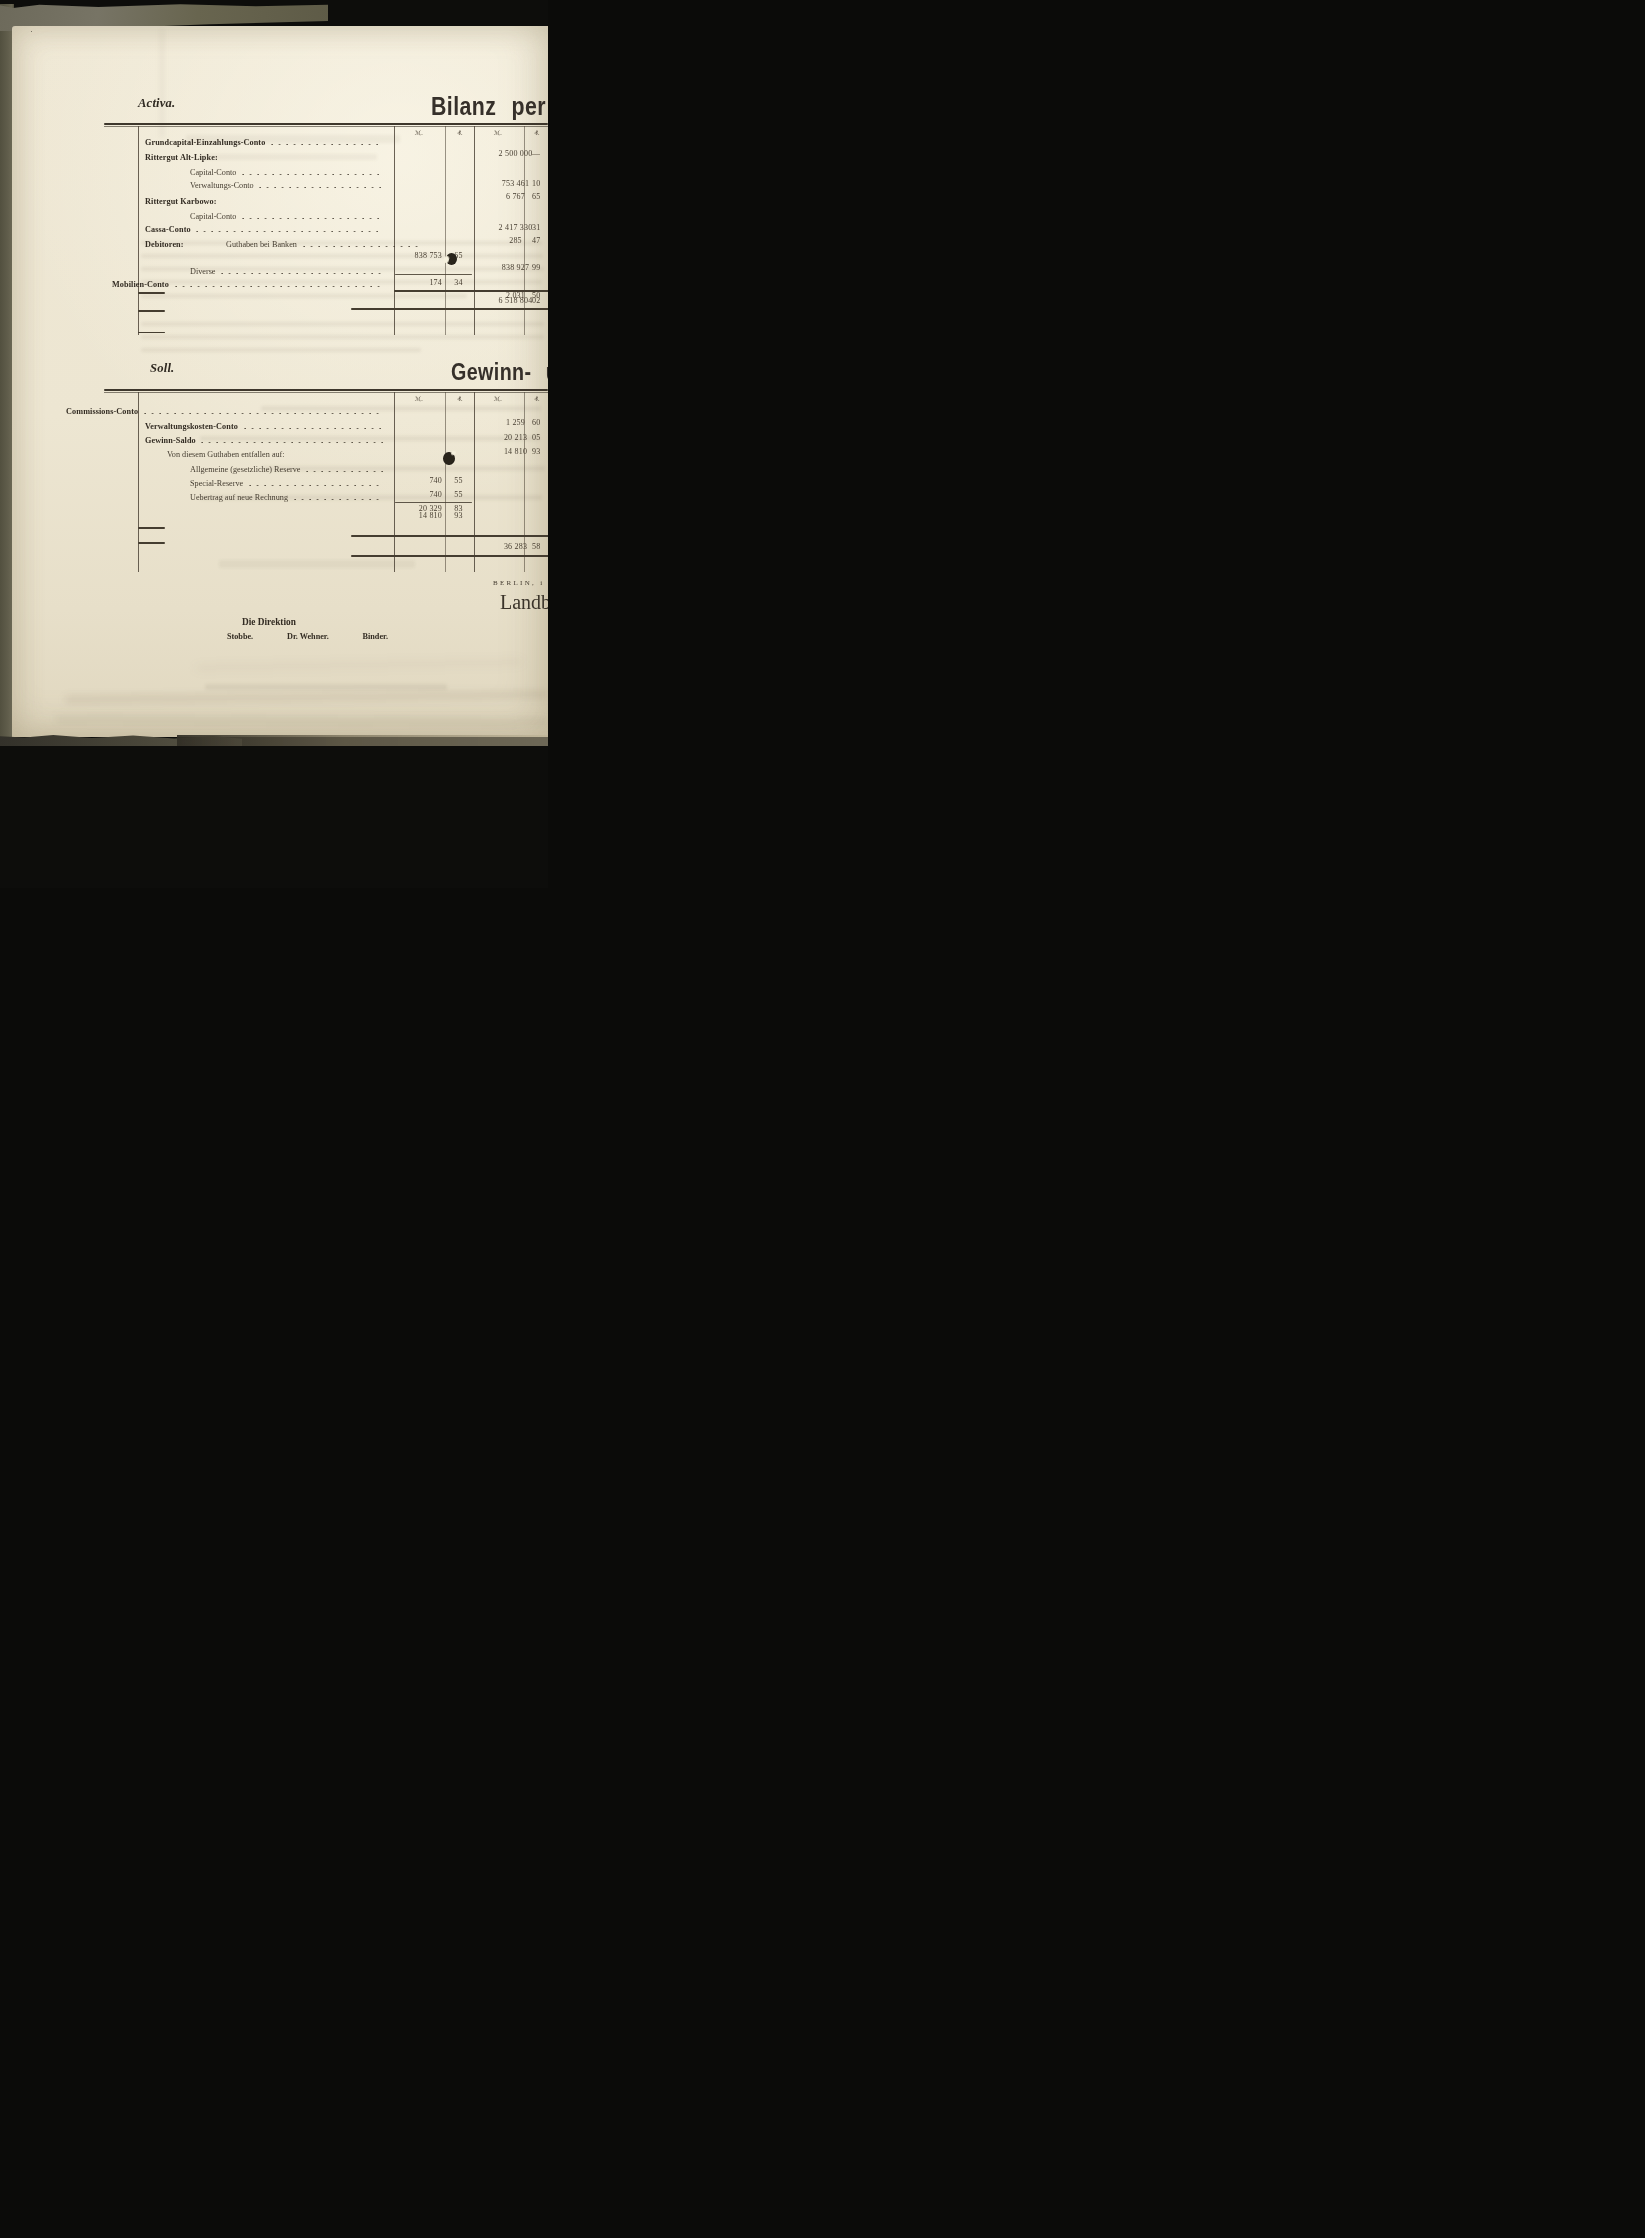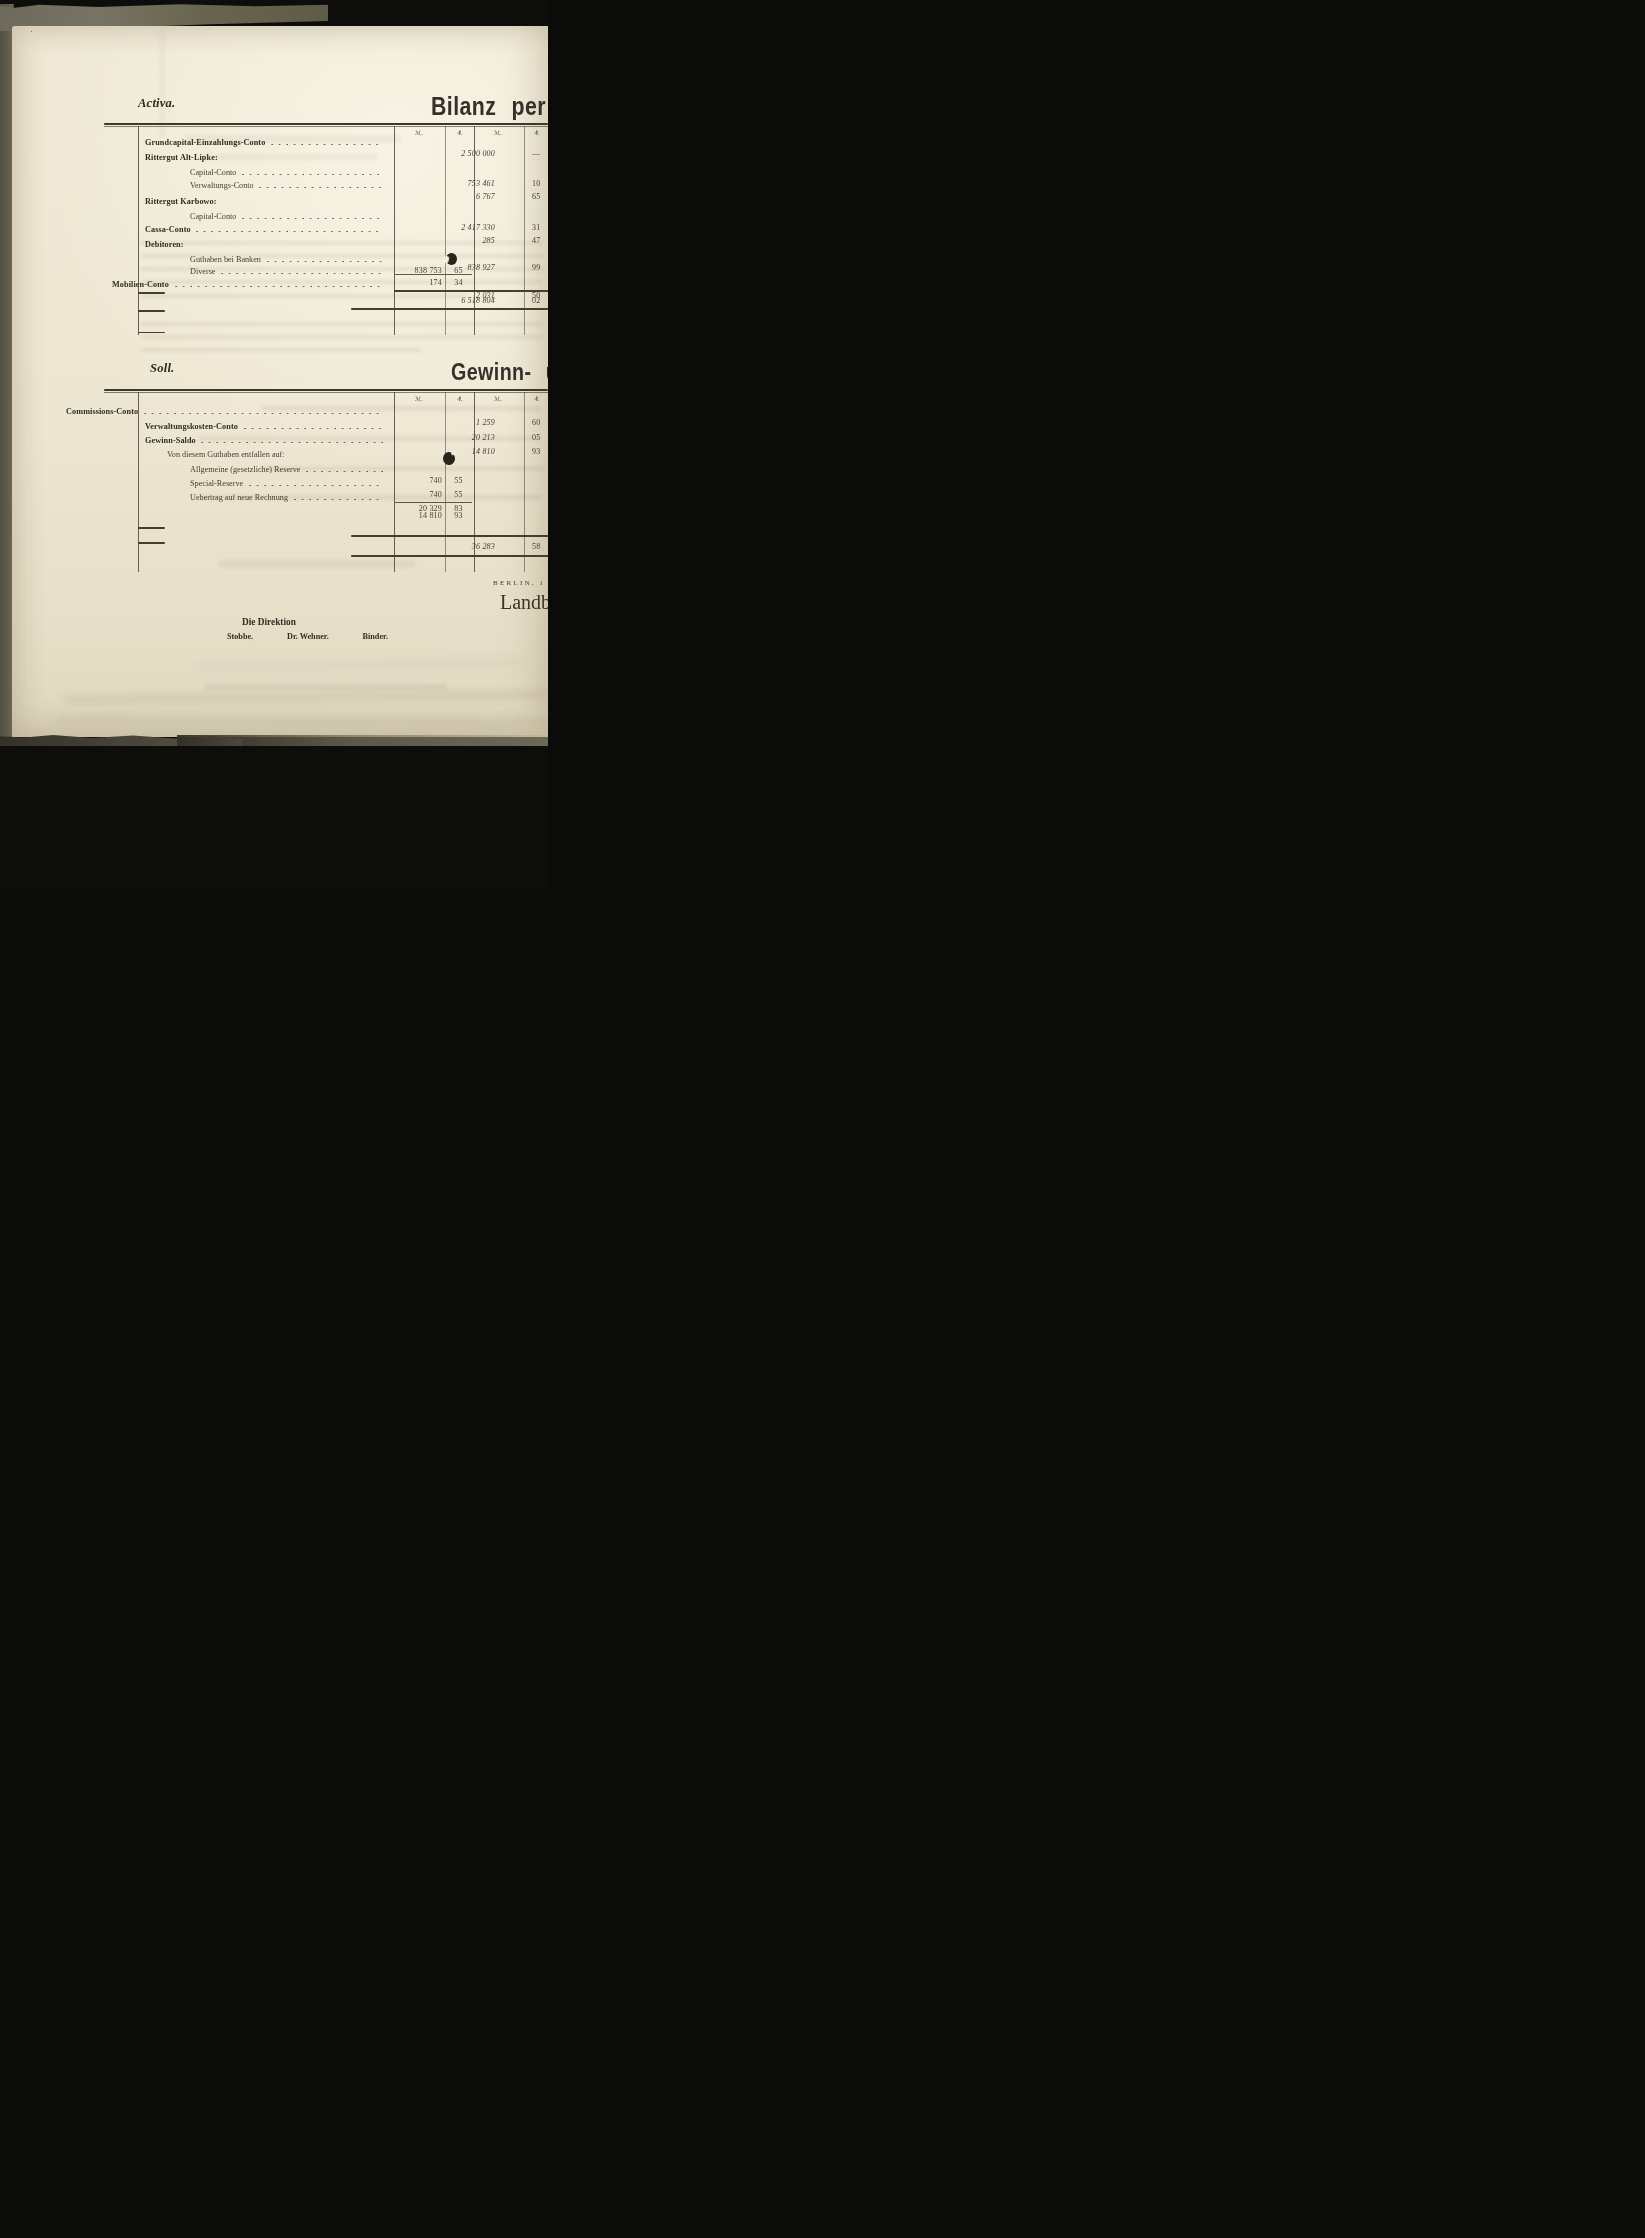--- a/index.html
+++ b/index.html
@@ -55,21 +55,21 @@
   .trow{position:absolute;left:0;width:548px;height:11.2px;font-size:8.2px;color:#453d31;}
   .trow .line{display:flex;align-items:baseline;padding-right:160px;}
   .lbl{white-space:nowrap;line-height:11.2px;}
   .lbl.b{font-weight:700;color:#332c23;letter-spacing:0.1px;}
   .dots{flex:1;height:3.3px;align-self:flex-end;margin:0 4.7px 2.3px 5.6px;
      background-image:radial-gradient(circle at 1.2px 1.6px, rgba(58,50,39,.88) 0.6px, transparent 0.9px);
      background-size:7.5px 3.3px;background-repeat:repeat-x;}
   .val{position:absolute;line-height:11.2px;font-size:8px;color:#473e31;white-space:nowrap;letter-spacing:0.2px;}
   .v-m1{left:394px;width:48px;text-align:right;padding-right:6.5px;}
   .v-p1{left:446px;width:25px;text-align:center;}
-  .v-m2{left:448px;width:47px;text-align:right;padding-right:1.9px;font-style:italic;}
+  .v-m2{left:492px;width:47px;text-align:center;padding-right:1.9px;}
   .v-p2{left:525px;width:22.4px;text-align:center;}
   .hsym{position:absolute;width:28px;text-align:center;font-family:"DejaVu Sans","DejaVu Serif",sans-serif;
      font-style:italic;font-size:6px;color:#4c4336;}
   
   .berlin{position:absolute;left:493px;top:579px;font-size:7px;letter-spacing:2.3px;color:#443b2f;white-space:nowrap;}
   .landb-clip{position:absolute;left:500px;top:591px;width:48px;height:24px;overflow:hidden;}
   .landb{font-size:20px;color:#3b342a;white-space:nowrap;}
   .direktion{position:absolute;left:242px;top:617px;width:135px;font-weight:700;font-size:9.3px;color:#332c23;}
   .sigs{position:absolute;left:227px;top:632px;width:161px;display:flex;justify-content:space-between;
      font-weight:700;font-size:8.2px;color:#332c23;}
@@ -182,21 +182,21 @@
           <div class="dots"></div>
         </div>
         <div class="val v-m2">285</div>
         <div class="val v-p2">47</div>
       </div>
       <div class="trow" style="top: 239px;">
         <div class="line" style="padding-left: 145px;">
           <span class="lbl b">Debitoren:</span>
         </div>
       </div>
-      <div class="trow" style="top: 254px;">
+      <div class="trow" style="top: 239px; padding-left: 36px;">
         <div class="line" style="padding-left: 190px;">
           <span class="lbl">Guthaben bei Banken</span>
           <div class="dots"></div>
         </div>
         <div class="val v-m1">838 753</div>
         <div class="val v-p1">65</div>
       </div>
       <div class="trow" style="top: 266px;">
         <div class="line" style="padding-left: 190px;">
           <span class="lbl">Diverse</span>

